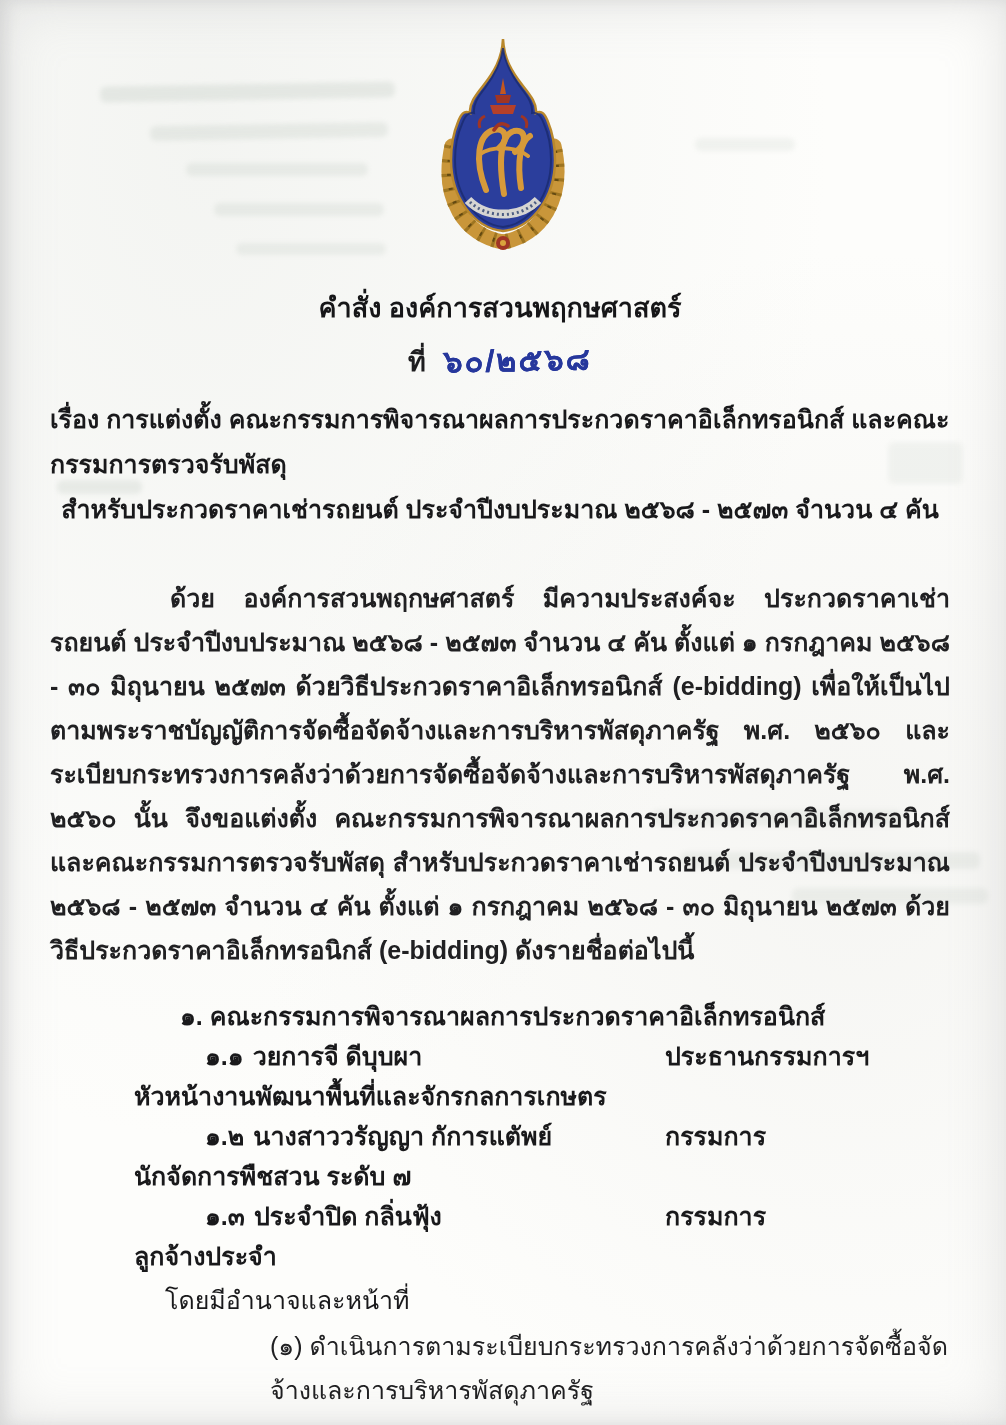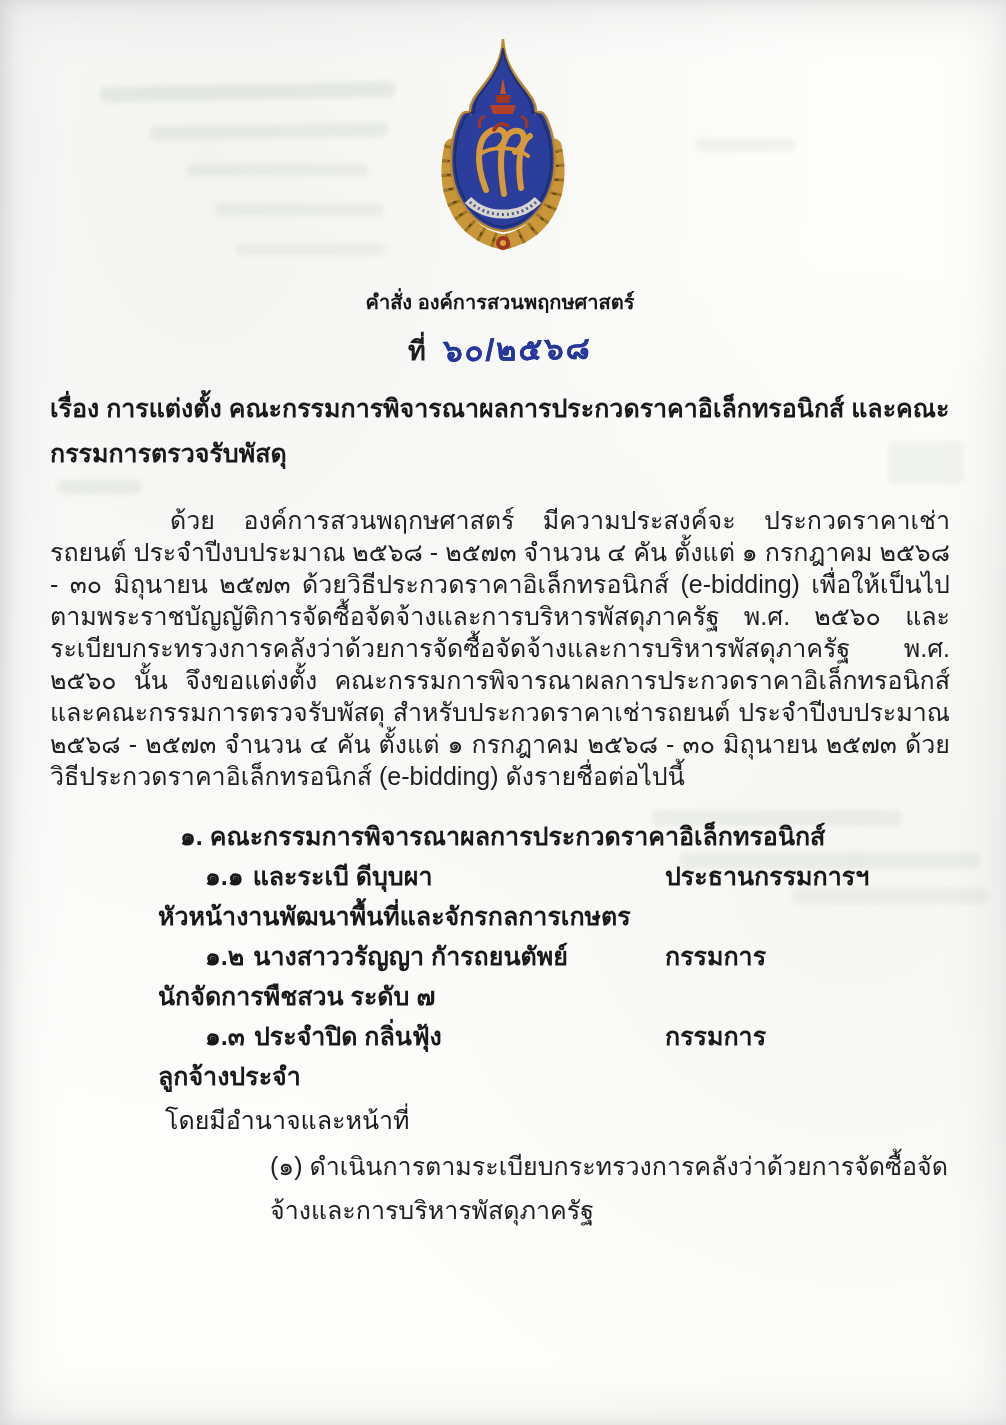--- a/index.html
+++ b/index.html
@@ -23,44 +23,45 @@
   
   .artifact{
     position:absolute;border-radius:6px;
     background:#8fa092;filter:blur(2.5px);
     pointer-events:none;
   }
   
   .emblem-wrap{width:100%;display:flex;justify-content:center;padding-top:34px;height:238px;box-sizing:content-box;}
   
   .doc-title{
-    margin:14px 0 0;text-align:center;font-size:20px;font-weight:bold;color:#161618;
+    margin:14px 0 0;text-align:center;font-size:27px;font-weight:bold;color:#161618;
   }
   .order-line{margin-top:6px;text-align:center;font-size:27px;font-weight:bold;}
   .handwritten{
     display:inline-block;color:#26379c;font-size:31px;font-weight:bold;
     transform:rotate(-1.2deg) skewX(-3deg);letter-spacing:2px;margin-left:10px;
     text-shadow:0 0 .6px #26379c;
   }
   
   .subject{margin-top:12px;font-weight:bold;line-height:45px;color:#19191b;}
   .subject .s1{text-align:left;}
   .subject .s2,.subject .s3{text-align:center;}
   
   .body-par{
-    margin:28px 0 0;line-height:32px;text-align:justify;text-indent:120px;
+    margin:44px 0 0;line-height:44px;text-align:justify;text-indent:120px;
     color:#202022;
+    font-weight:bold;
   }
   
   .committee{margin-top:24px;line-height:40px;font-weight:bold;color:#19191b;}
   .committee-heading{margin-left:130px;}
   .member-row{position:relative;margin-left:155px;}
   .member-no{margin-right:9px;margin-top:28px;}
   .member-role{position:absolute;left:460px;top:0;}
-  .member-pos{margin-left:108px;}
+  .member-pos{margin-left:84px;}
   
   .duties{margin-top:2px;line-height:44px;color:#202022;}
   .duties-heading{font-weight:normal;margin:0 0 0 115px;color:#19191b;}
   .duty-first{margin:2px 0 0;padding-left:220px;}
 </style>
 </head>
 <body>
 
 <div class="page">
 
@@ -123,35 +124,36 @@
 
     <div class="doc-title">คำสั่ง องค์การสวนพฤกษศาสตร์</div>
 
     <div class="order-line">
       <span>ที่</span>
       <span class="handwritten">๖๐/๒๕๖๘</span>
     </div>
 
     <div class="subject">
       <div class="s1">เรื่อง การแต่งตั้ง คณะกรรมการพิจารณาผลการประกวดราคาอิเล็กทรอนิกส์ และคณะกรรมการตรวจรับพัสดุ</div>
+      <div class="s2">สำหรับประกวดราคาเช่ารถยนต์ ประจำปีงบประมาณ ๒๕๖๘ - ๒๕๗๓ จำนวน ๔ คัน</div>
     </div>
 
     <p class="body-par">ด้วย องค์การสวนพฤกษศาสตร์ มีความประสงค์จะ ประกวดราคาเช่ารถยนต์ ประจำปีงบประมาณ ๒๕๖๘ - ๒๕๗๓ จำนวน ๔ คัน ตั้งแต่ ๑ กรกฎาคม ๒๕๖๘ - ๓๐ มิถุนายน ๒๕๗๓ ด้วยวิธีประกวดราคาอิเล็กทรอนิกส์ (e-bidding) เพื่อให้เป็นไปตามพระราชบัญญัติการจัดซื้อจัดจ้างและการบริหารพัสดุภาครัฐ พ.ศ. ๒๕๖๐ และระเบียบกระทรวงการคลังว่าด้วยการจัดซื้อจัดจ้างและการบริหารพัสดุภาครัฐ พ.ศ. ๒๕๖๐ นั้น จึงขอแต่งตั้ง คณะกรรมการพิจารณาผลการประกวดราคาอิเล็กทรอนิกส์ และคณะกรรมการตรวจรับพัสดุ สำหรับประกวดราคาเช่ารถยนต์ ประจำปีงบประมาณ ๒๕๖๘ - ๒๕๗๓ จำนวน ๔ คัน ตั้งแต่ ๑ กรกฎาคม ๒๕๖๘ - ๓๐ มิถุนายน ๒๕๗๓ ด้วยวิธีประกวดราคาอิเล็กทรอนิกส์ (e-bidding) ดังรายชื่อต่อไปนี้</p>
 
     <div class="committee">
       <div class="committee-heading">๑. คณะกรรมการพิจารณาผลการประกวดราคาอิเล็กทรอนิกส์</div>
 
       <div class="member-row">
-        <span class="member-no">๑.๑</span><span class="member-name">และระเบี ดีบุบผา</span>
+        <span class="member-no">๑.๑</span><span class="member-name">วยการจี ดีบุบผา</span>
         <span class="member-role">ประธานกรรมการฯ</span>
       </div>
       <div class="member-pos">หัวหน้างานพัฒนาพื้นที่และจักรกลการเกษตร</div>
 
       <div class="member-row">
-        <span class="member-no">๑.๒</span><span class="member-name">นางสาววรัญญา กัารถยนตัพย์</span>
+        <span class="member-no">๑.๒</span><span class="member-name">นางสาววรัญญา กัการแตัพย์</span>
         <span class="member-role">กรรมการ</span>
       </div>
       <div class="member-pos">นักจัดการพืชสวน ระดับ ๗</div>
 
       <div class="member-row">
         <span class="member-no">๑.๓</span><span class="member-name">ประจำปิด กลิ่นฟุ้ง</span>
         <span class="member-role">กรรมการ</span>
       </div>
       <div class="member-pos">ลูกจ้างประจำ</div>
     </div>

